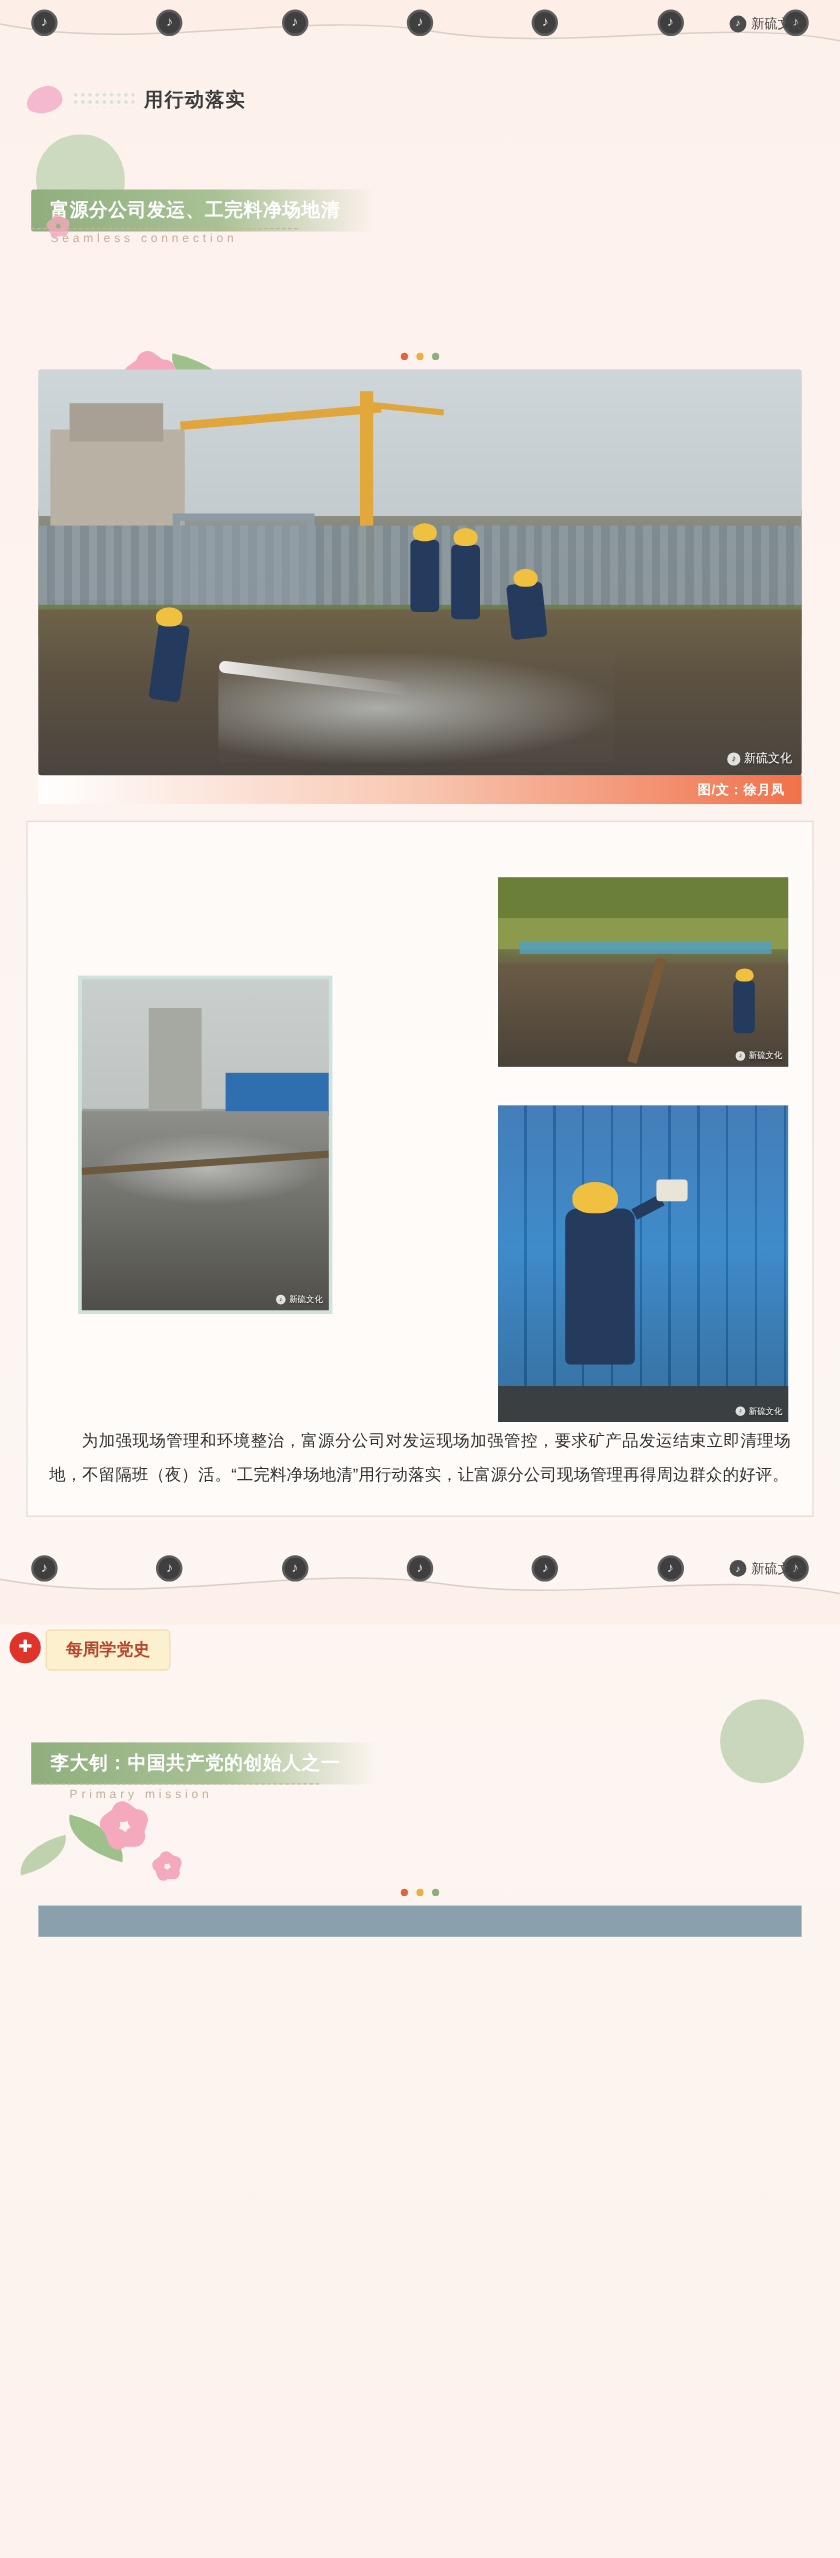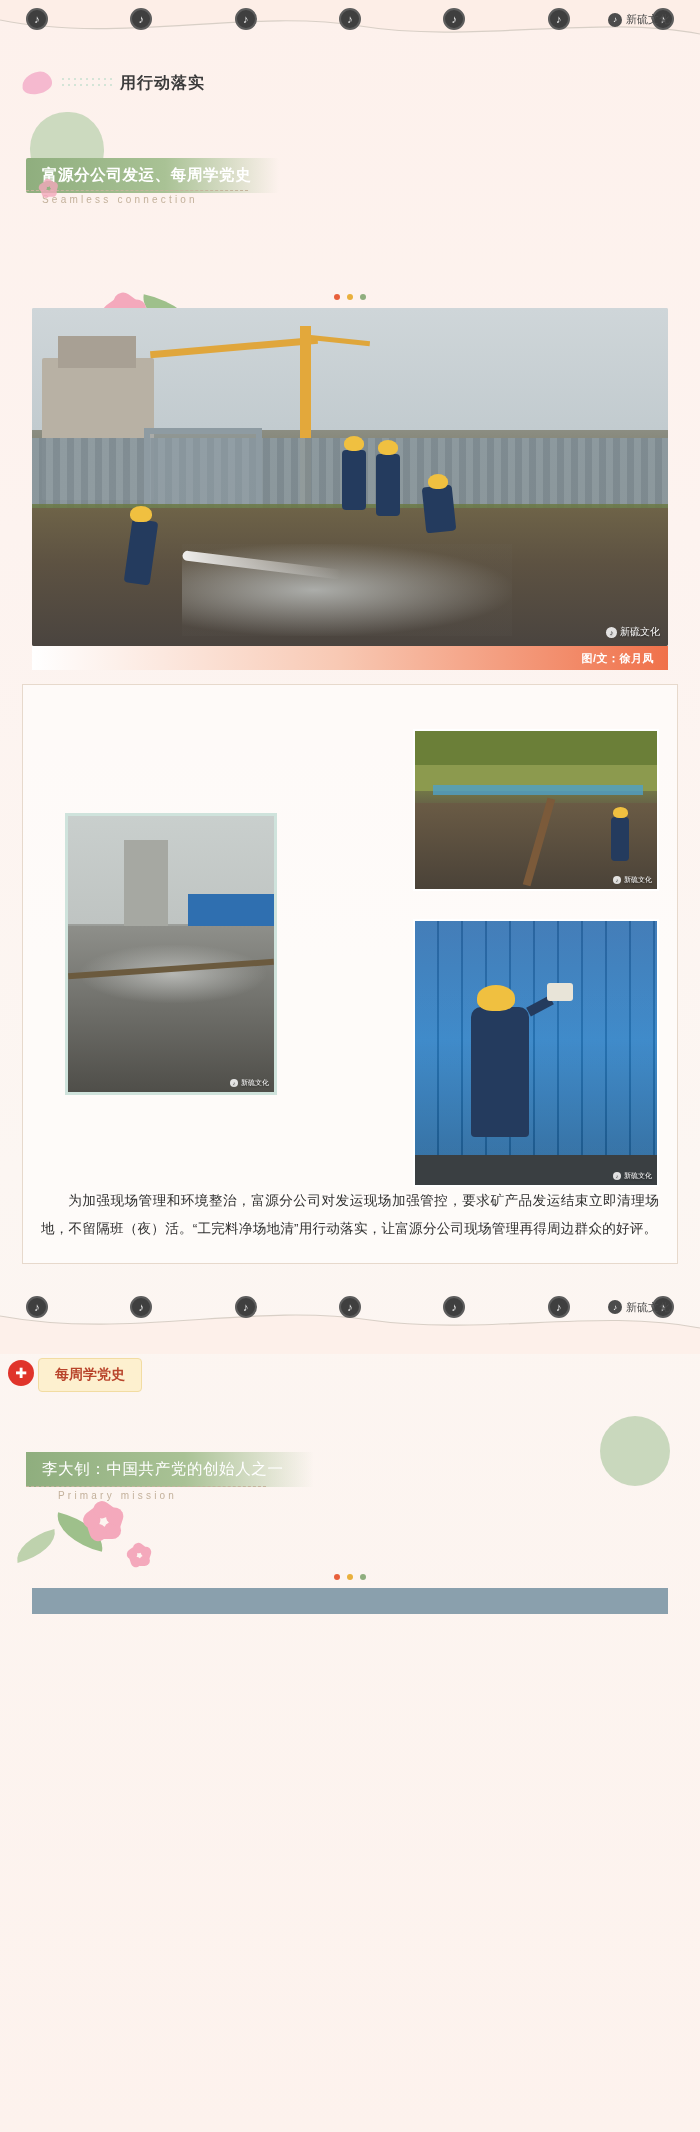--- a/index.html
+++ b/index.html
@@ -310,21 +310,21 @@
     background: #c9d8bd;
     border-radius: 50%;
   }
   .title-bar2 {
     position: absolute;
     left: 26px; top: 30px;
     background: linear-gradient(90deg, #8fae7e 0%, #a9c295 55%, rgba(205,221,190,0) 100%);
     padding: 7px 30px 7px 16px;
   }
   .title-bar2 .t {
-    color: #fff; font-size: 15.5px; font-weight: normal; letter-spacing: .6px; white-space: nowrap;
+    color: #fff; font-size: 15.5px; font-weight: bold; letter-spacing: .6px; white-space: nowrap;
   }
   .subtitle-line2 { position:absolute; left:26px; top:64px; width:240px; border-top:1px dashed #c6b49d; }
   .subtitle2 { position:absolute; left:58px; top:68px; color:#c3b19b; font-size:10px; letter-spacing:3.2px; }
   .leaf-c { position:absolute; left:54px; top:96px; width:52px; height:28px; background:#9ec08b; border-radius:0 100% 0 100%; transform:rotate(14deg); }
   .leaf-d { position:absolute; left:14px; top:112px; width:44px; height:24px; background:#bed2ad; border-radius:100% 0 100% 0; transform:rotate(-14deg); }
   .bl4 { left: 96px; top: 92px; transform: scale(1.15); }
   .bl5 { left: 128px; top: 122px; transform: scale(.7); }
   .bottom-photo {
     margin: 6px 32px 0 32px;
     height: 26px;
@@ -372,21 +372,21 @@
 
   <div class="section-label">
     <div class="petal"></div>
     <div class="dots-mini"></div>
     <div class="txt">用行动落实</div>
   </div>
 
   <div class="title-block">
     <div class="blob"></div>
     <div class="title-bar">
-      <div class="t">富源分公司发运、每周学党史</div>
+      <div class="t">富源分公司发运、工完料净场地清</div>
     </div>
     <div class="subtitle-line"></div>
     <div class="subtitle">Seamless connection</div>
 
     <div class="blossom bl3">
         <i></i>
         <i></i>
         <i></i>
         <i></i>
         <i></i>

